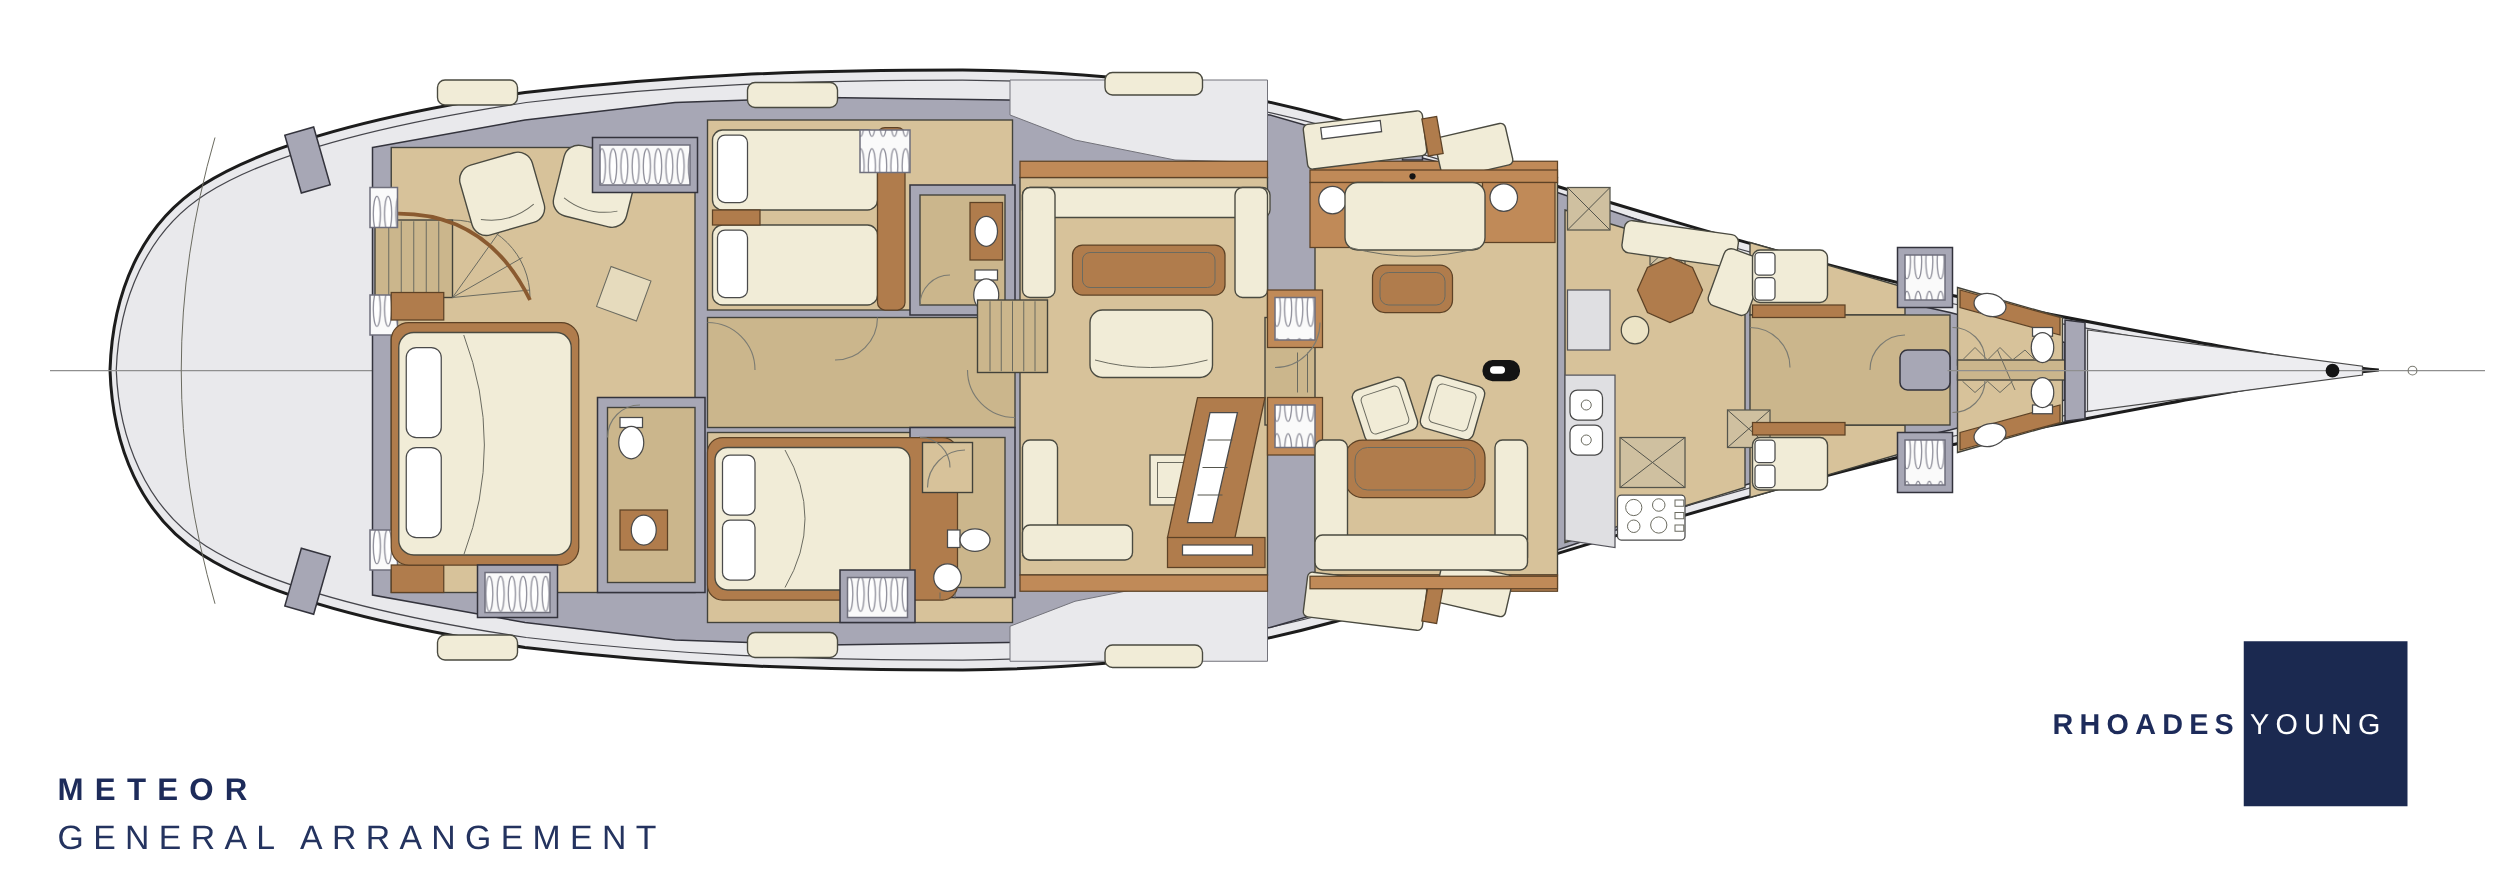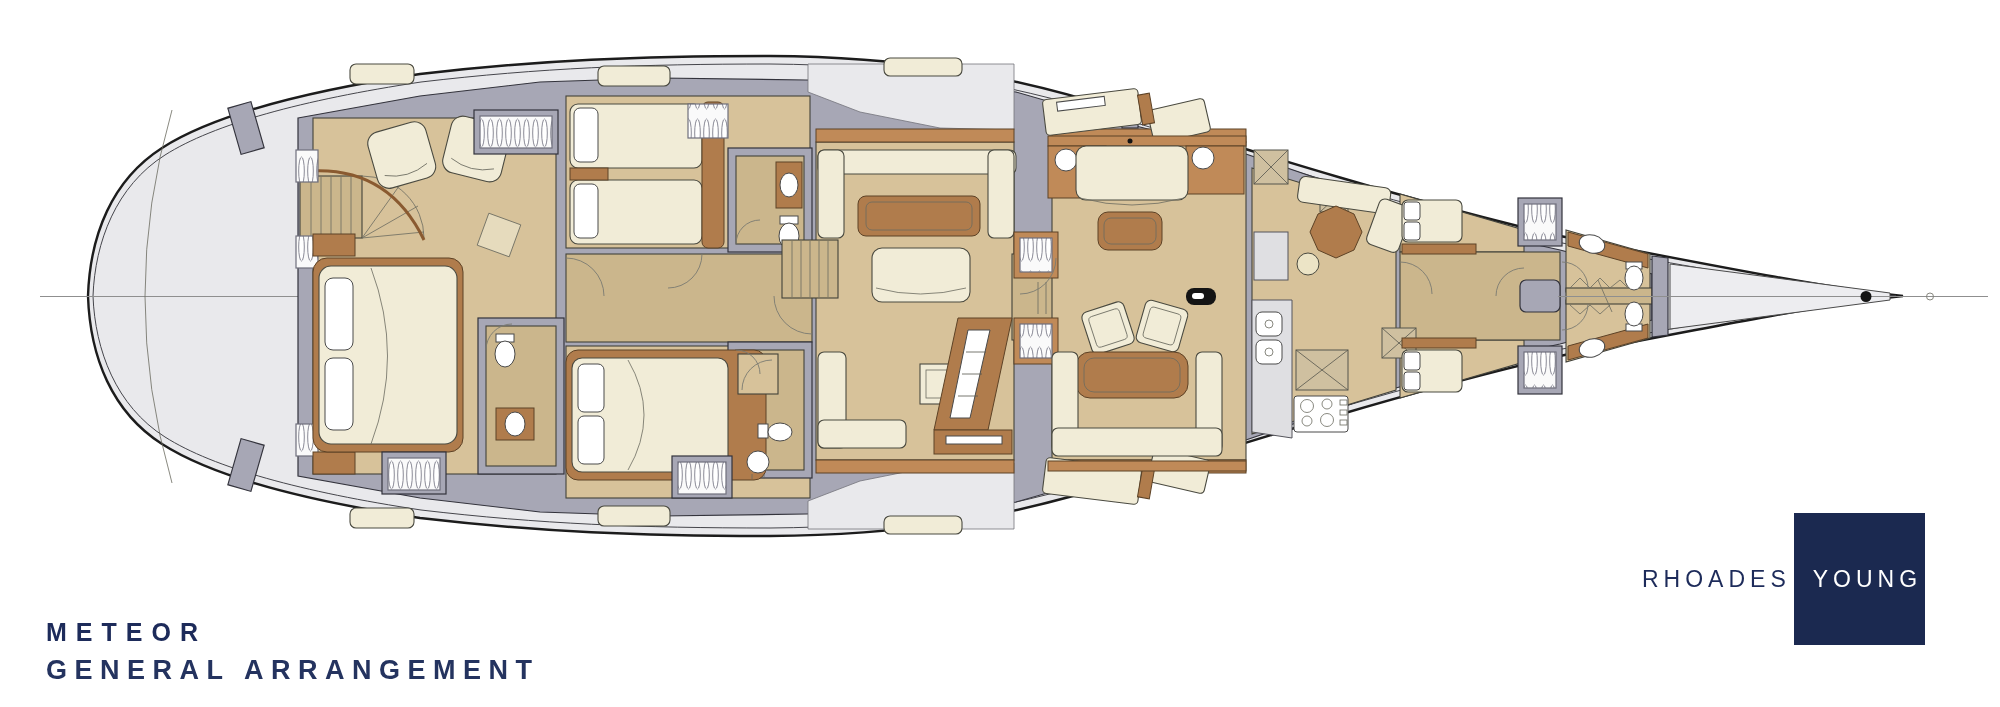--- a/index.html
+++ b/index.html
@@ -27,26 +27,26 @@
   .rail{fill:none;stroke:#8a5a30;stroke-width:3;}
   .cl{stroke:#8f8f8f;stroke-width:1;}
   .louvre{fill:url(#lv);stroke:#6f6f7c;stroke-width:1.2;}
   .graypad{fill:#a7a7b5;stroke:#33333c;stroke-width:1.2;}
   .rug{fill:#e6dbbd;stroke:#6b6b60;stroke-width:0.8;}
   .stool{fill:#ece4c6;stroke:#4a4a40;stroke-width:1;}
   .dark{fill:#141414;stroke:none;}
 
   .title-block{position:absolute;left:46px;top:618px;color:#1d2b5a;}
   .yacht-name{font-size:25px;font-weight:bold;letter-spacing:9px;}
-  .drawing-title{font-size:27px;font-weight:700;letter-spacing:7.5px;margin-top:8px;color:#24335f;text-align:right;}
+  .drawing-title{font-size:27px;font-weight:400;letter-spacing:7.5px;margin-top:8px;color:#24335f;text-align:right;}
 
   .logo{position:absolute;top:513px;left:1642px;display:flex;align-items:center;}
-  .logo-left{color:#1d2b5a;font-size:23px;font-weight:400;letter-spacing:5px;margin-right:3px;white-space:nowrap;}
+  .logo-left{color:#1d2b5a;font-size:23px;font-weight:700;letter-spacing:5px;margin-right:3px;white-space:nowrap;}
   .logo-square{width:131px;height:132px;background:#1b2950;display:flex;align-items:center;}
-  .logo-right{color:#ffffff;font-size:23px;font-weight:300;letter-spacing:5px;padding-left:19px;white-space:nowrap;}
+  .logo-right{color:#ffffff;font-size:23px;font-weight:300;letter-spacing:5px;padding-left:5px;white-space:nowrap;}
 </style>
 </head>
 <body>
 
 <div class="stage">
 
 <svg class="ga-svg" viewBox="0 0 2000 707">
   <defs>
     <pattern id="lv" x="0" y="0" width="9" height="38" patternUnits="userSpaceOnUse">
       <rect width="9" height="38" fill="#fafafa"></rect>

